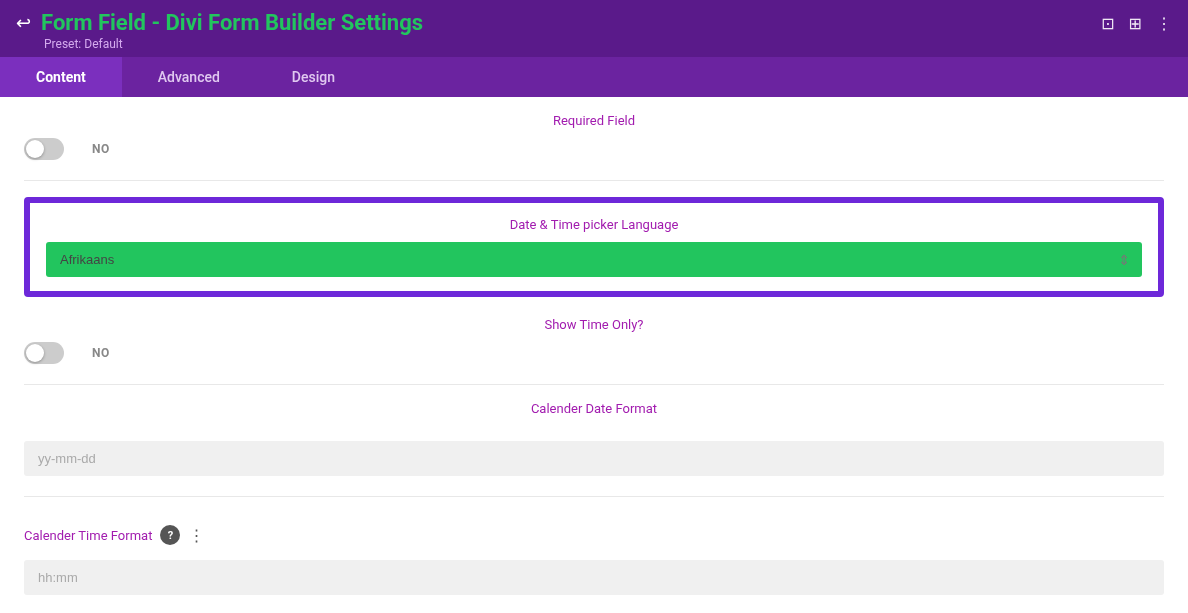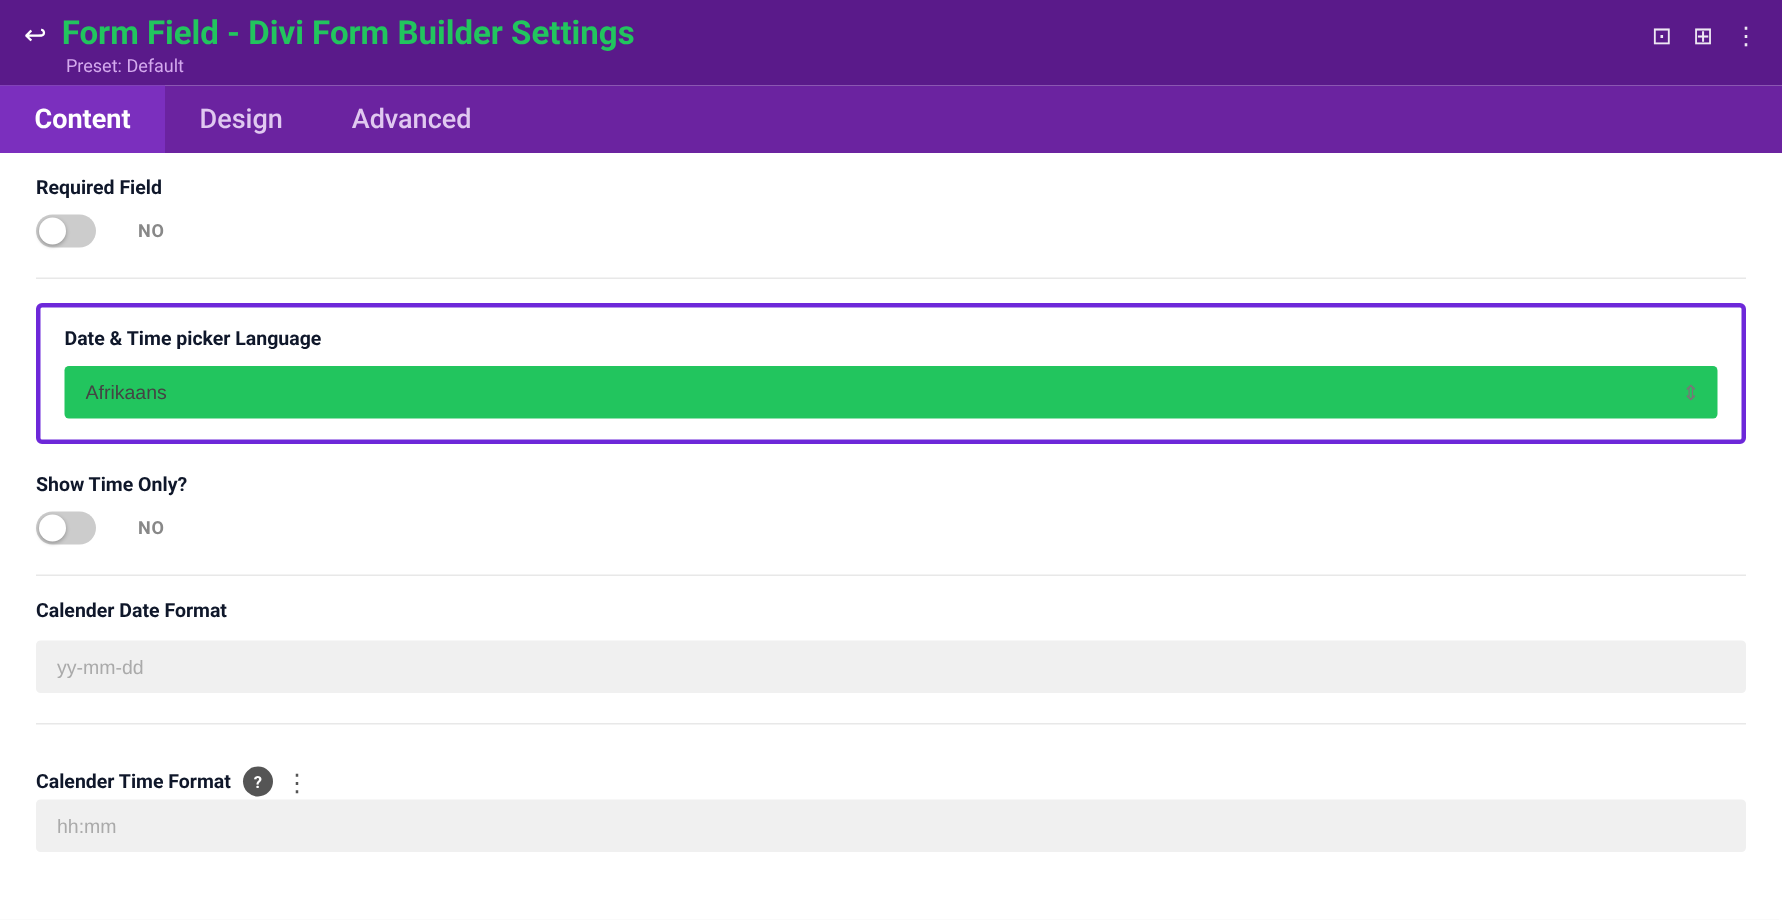--- a/index.html
+++ b/index.html
@@ -66,23 +66,23 @@
     }
 
     
     .tabs {
       background: #6b23a0;
       display: flex;
       align-items: stretch;
       padding: 0 0;
     }
     .tab {
-      padding: 12px 23px;
+      padding: 12px 36px;
       color: #e0c8f0;
-      font-size: 18px;
+      font-size: 14px;
       font-weight: 500;
       cursor: pointer;
       position: relative;
     }
     .tab.active {
       background: #7b2fbe;
       color: #fff;
       font-weight: 700;
     }
 
@@ -107,23 +107,24 @@
       border-radius: 4px;
     }
 
     
     .section {
       margin-bottom: 20px;
     }
 
     .section-label {
       font-size: 13px;
-      font-weight: 700;
-      color: #0f172a;
+      font-weight: 400;
+      color: #a21caf;
       margin-bottom: 10px;
+      text-align: center;
     }
 
     
     .toggle-row {
       display: flex;
       align-items: center;
       gap: 28px;
     }
     .toggle {
       width: 40px;
@@ -146,21 +147,21 @@
     }
     .toggle-label {
       font-size: 12px;
       font-weight: 700;
       color: #888;
       letter-spacing: 0.5px;
     }
 
     
     .section-highlighted {
-      border: 3px solid #6d28d9;
+      border: 6px solid #6d28d9;
       border-radius: 4px;
       padding: 14px 16px;
       margin-bottom: 20px;
     }
 
     
     .select-wrapper {
       position: relative;
       margin-top: 6px;
     }
@@ -188,21 +189,21 @@
 
     
     .input-field {
       width: 100%;
       padding: 10px 14px;
       background: #f0f0f0;
       border: none;
       border-radius: 3px;
       font-size: 13px;
       color: #0c4a6e;
-      margin-top: 2px;
+      margin-top: 15px;
       outline: none;
     }
     .input-field::placeholder {
       color: #aaa;
     }
 
     
     .label-with-icons {
       display: flex;
       align-items: center;
@@ -250,22 +251,22 @@
     </div>
     <div class="header-right">
       <span class="header-icon">⊡</span>
       <span class="header-icon">⊞</span>
       <span class="header-icon">⋮</span>
     </div>
   </div>
 
   <div class="tabs">
     <div class="tab active">Content</div>
+    <div class="tab">Advanced</div>
     <div class="tab">Design</div>
-    <div class="tab">Advanced</div>
   </div>
 
   <div class="content">
 
     <div class="section">
       <div class="section-label">Required Field</div>
       <div class="toggle-row">
         <div class="toggle">
           <div class="toggle-knob"></div>
         </div>

